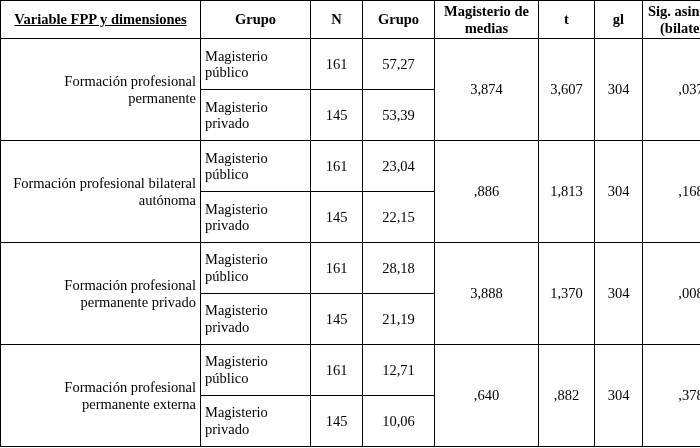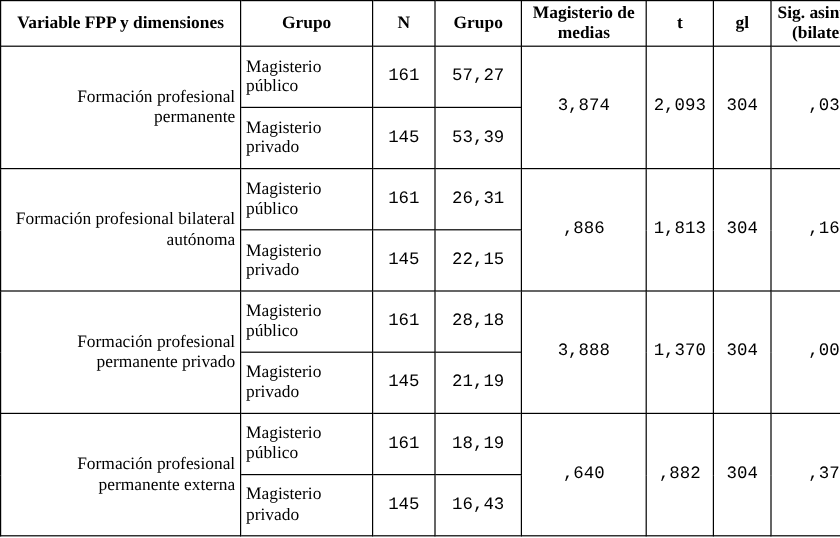--- a/index.html
+++ b/index.html
@@ -50,23 +50,22 @@
     padding-right: 4px;
     font-size: 14.5px;
   }
   td.grupo-cell {
     text-align: left;
     padding-left: 8px;
     font-size: 14.5px;
   }
   td.num {
     text-align: center;
-    font-family: Liberation Mono, monospace;
   }
-  .hdr-var { line-height: 1.2; }
+  .hdr-var { line-height: 1.2; text-decoration: underline; }
 </style>
 </head>
 <body>
 
 <table id="stats-table">
   <colgroup>
     <col class="c-var">
     <col class="c-grupo">
     <col class="c-n">
     <col class="c-media">
@@ -88,35 +87,35 @@
     </tr>
   </thead>
   <tbody>
 
     <tr>
       <td class="var-cell" rowspan="2">Formación profesional permanente</td>
       <td class="grupo-cell">Magisterio público</td>
       <td class="num">161</td>
       <td class="num">57,27</td>
       <td class="num" rowspan="2">3,874</td>
-      <td class="num" rowspan="2">2,093</td>
+      <td class="num" rowspan="2">3,607</td>
       <td class="num" rowspan="2">304</td>
       <td class="num" rowspan="2">,037</td>
     </tr>
     <tr>
       <td class="grupo-cell">Magisterio privado</td>
       <td class="num">145</td>
       <td class="num">53,39</td>
     </tr>
 
     <tr>
       <td class="var-cell" rowspan="2">Formación profesional bilateral autónoma</td>
       <td class="grupo-cell">Magisterio público</td>
       <td class="num">161</td>
-      <td class="num">26,31</td>
+      <td class="num">23,04</td>
       <td class="num" rowspan="2">,886</td>
       <td class="num" rowspan="2">1,813</td>
       <td class="num" rowspan="2">304</td>
       <td class="num" rowspan="2">,168</td>
     </tr>
     <tr>
       <td class="grupo-cell">Magisterio privado</td>
       <td class="num">145</td>
       <td class="num">22,15</td>
     </tr>
@@ -134,25 +133,25 @@
     <tr>
       <td class="grupo-cell">Magisterio privado</td>
       <td class="num">145</td>
       <td class="num">21,19</td>
     </tr>
 
     <tr>
       <td class="var-cell" rowspan="2">Formación profesional permanente externa</td>
       <td class="grupo-cell">Magisterio público</td>
       <td class="num">161</td>
-      <td class="num">18,19</td>
+      <td class="num">12,71</td>
       <td class="num" rowspan="2">,640</td>
       <td class="num" rowspan="2">,882</td>
       <td class="num" rowspan="2">304</td>
       <td class="num" rowspan="2">,378</td>
     </tr>
     <tr>
       <td class="grupo-cell">Magisterio privado</td>
       <td class="num">145</td>
-      <td class="num">16,43</td>
+      <td class="num">10,06</td>
     </tr>
   </tbody>
 </table>
 
 </body></html>

